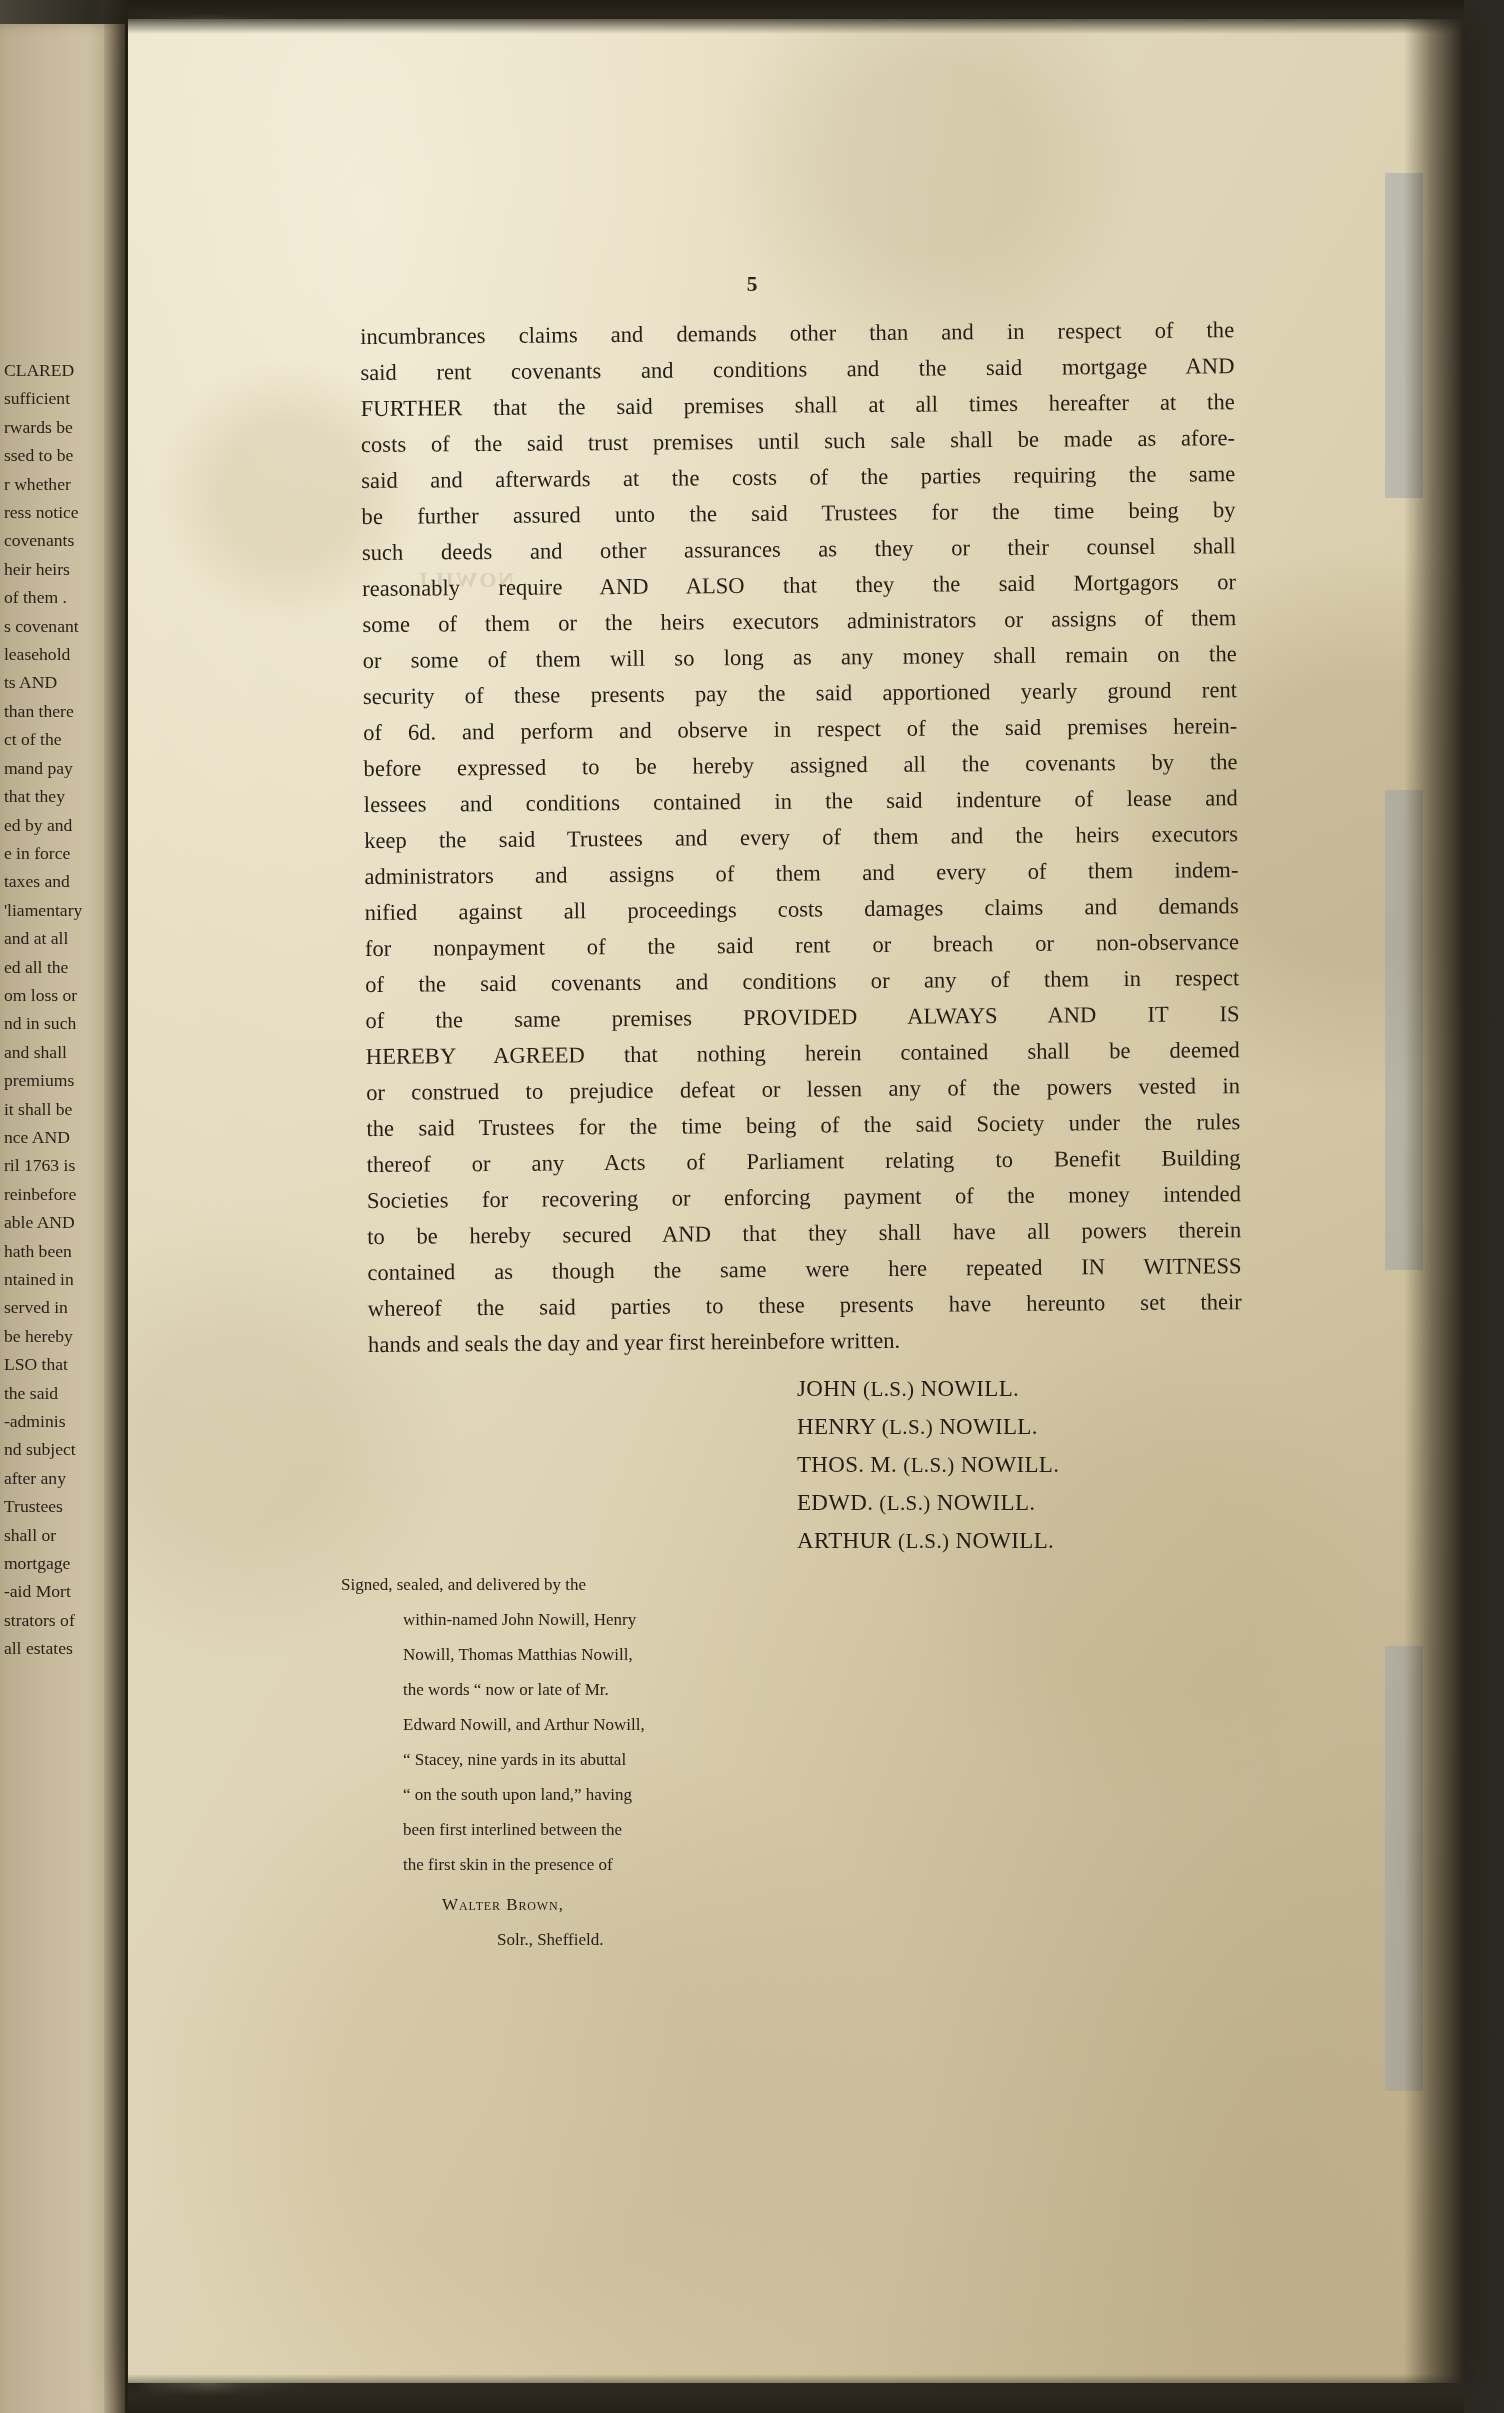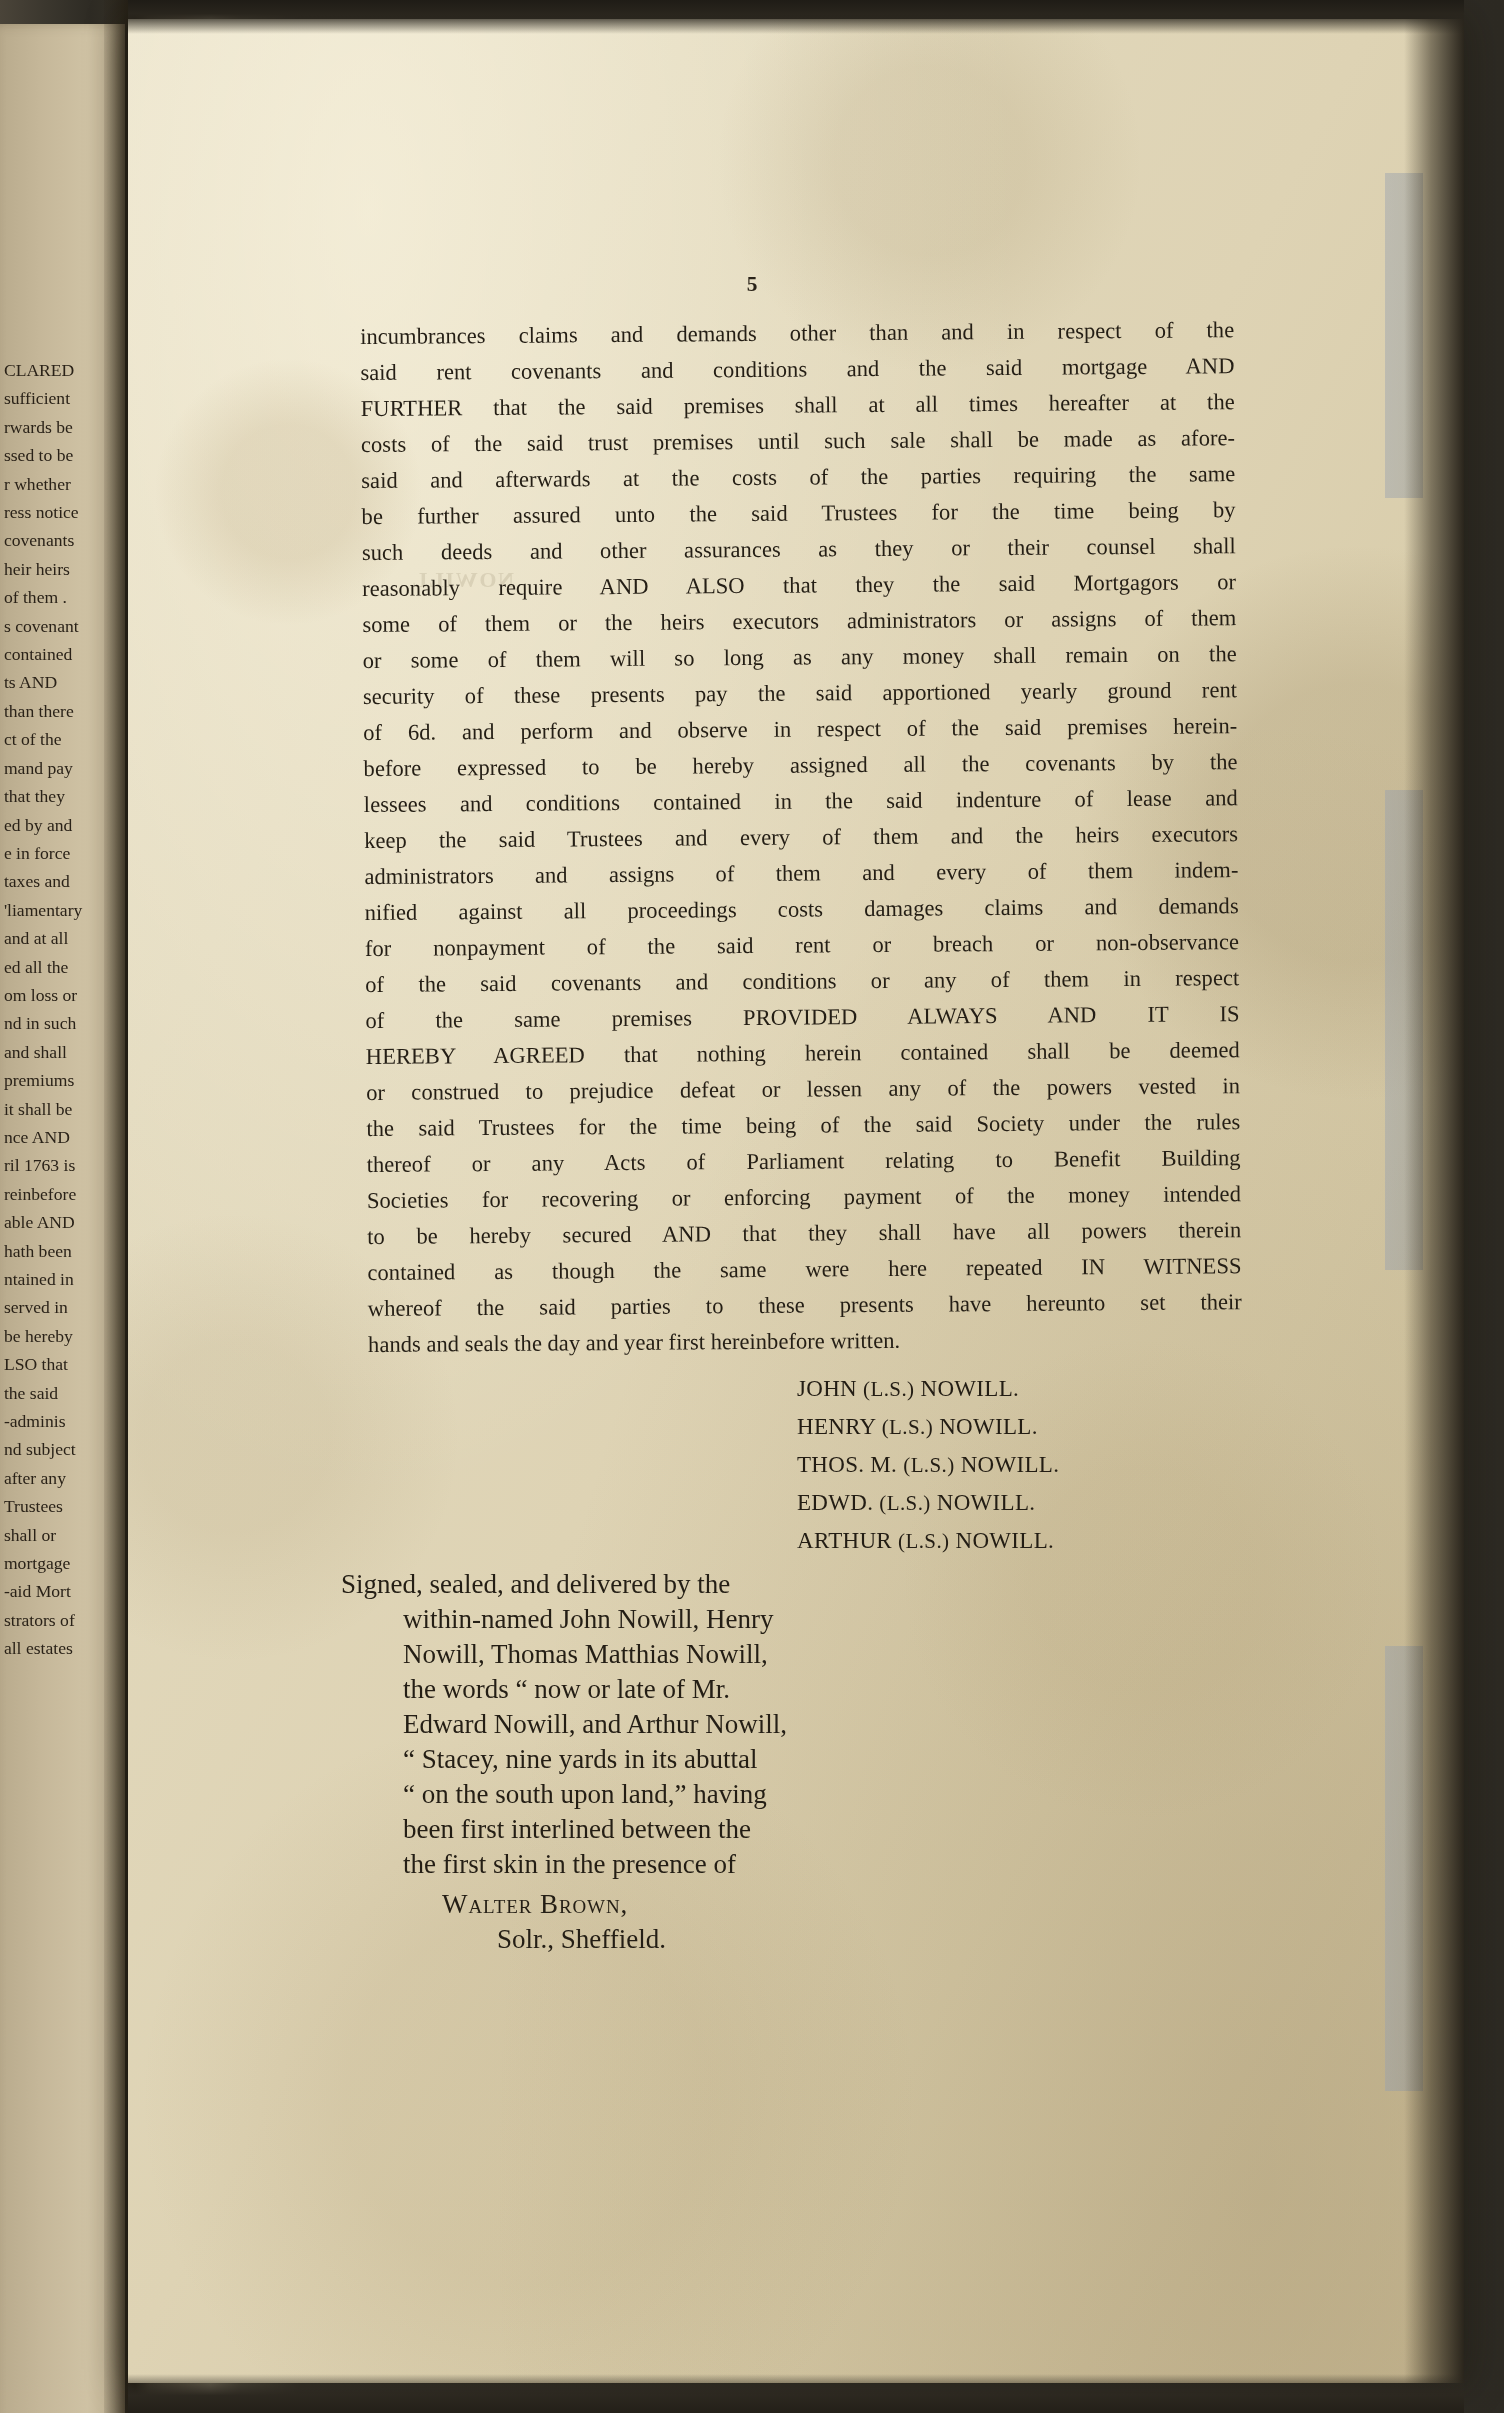--- a/index.html
+++ b/index.html
@@ -166,21 +166,21 @@
   .signatures .ls {
     font-size: 21px;
     letter-spacing: 0.4px;
   }
 
   .attestation {
     position: absolute;
     left: 341px;
     top: 1567px;
     width: 514px;
-    font-size: 27px;
+    font-size: 17px;
     line-height: 35px;
     color: #241e15;
   }
   .attestation .ind { margin-left: 62px; display: block; white-space: nowrap; }
   .attestation .sign-name {
     margin-left: 101px;
     display: block;
     font-variant: small-caps;
     letter-spacing: 0.9px;
     margin-top: 5.1px;
@@ -213,21 +213,21 @@
         <div>CLARED</div>
         <div>sufficient</div>
         <div>rwards be</div>
         <div>ssed to be</div>
         <div>r whether</div>
         <div>ress notice</div>
         <div>covenants</div>
         <div>heir heirs</div>
         <div>. of them</div>
         <div>s covenant</div>
-        <div>contained</div>
+        <div>leasehold</div>
         <div>ts  AND</div>
         <div>than there</div>
         <div>ct of the</div>
         <div>mand pay</div>
         <div>that they</div>
         <div>ed by and</div>
         <div>e in force</div>
         <div>taxes and</div>
         <div>liamentary'</div>
         <div>and at all</div>

